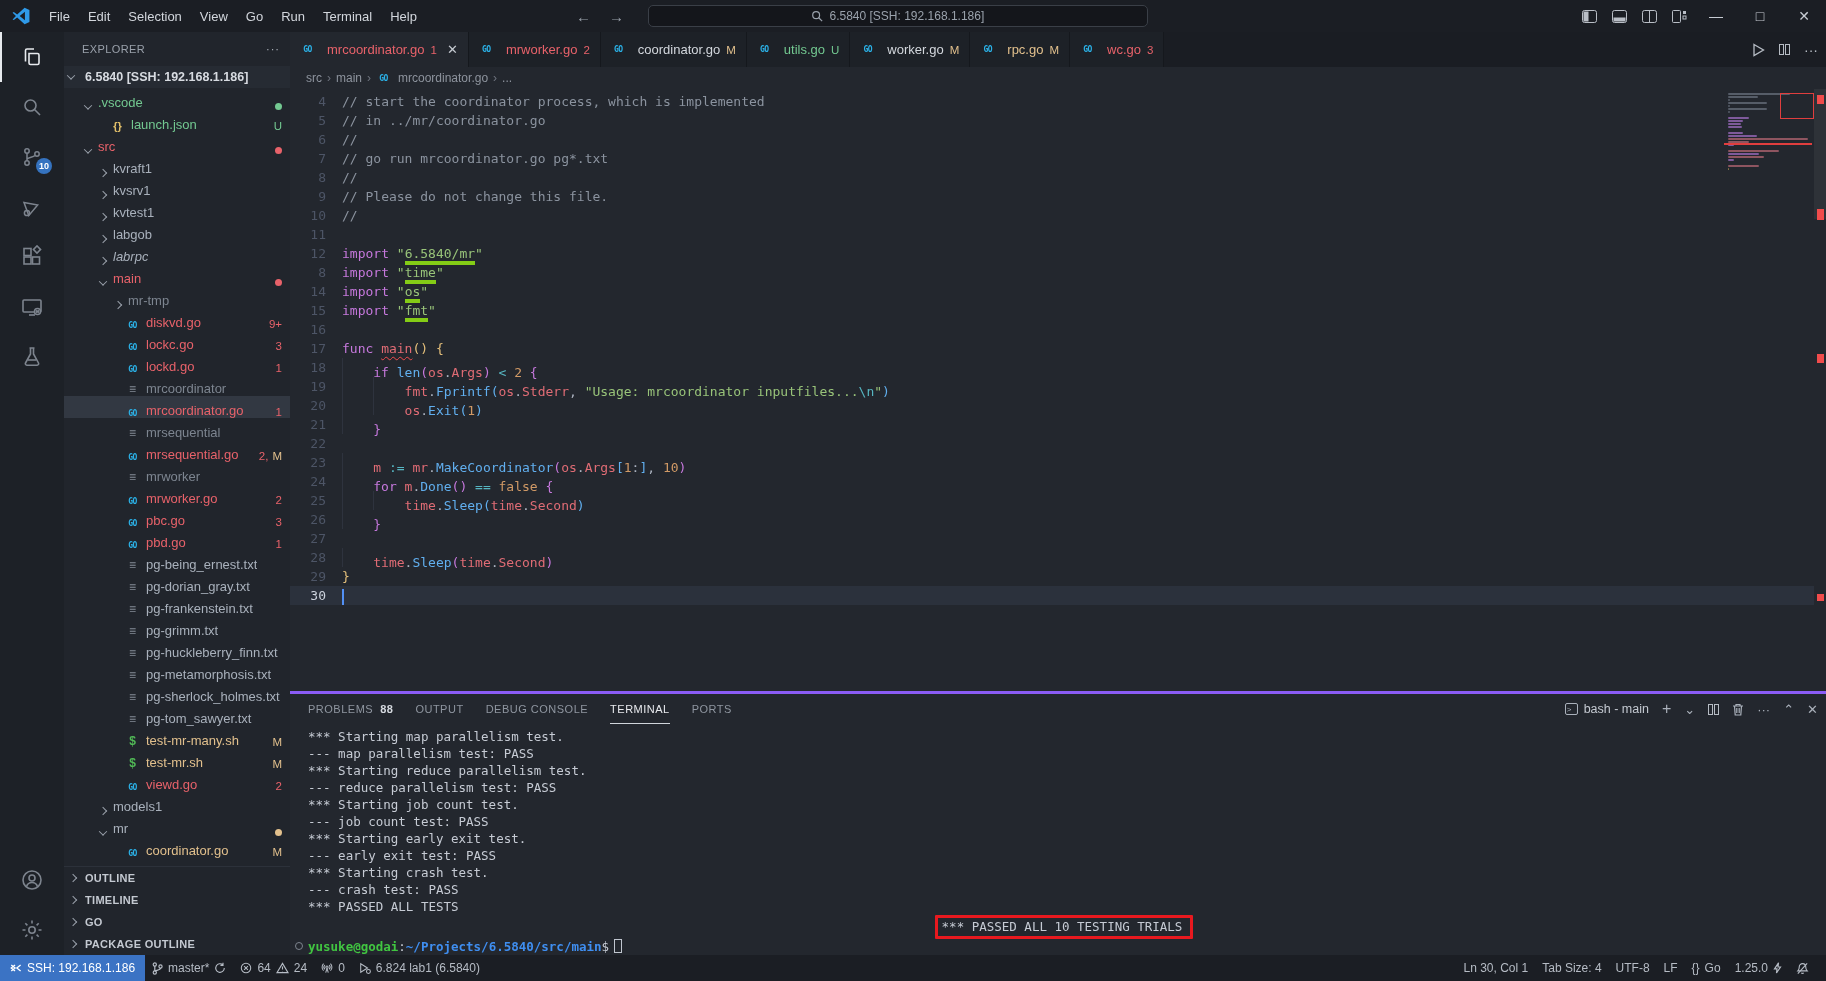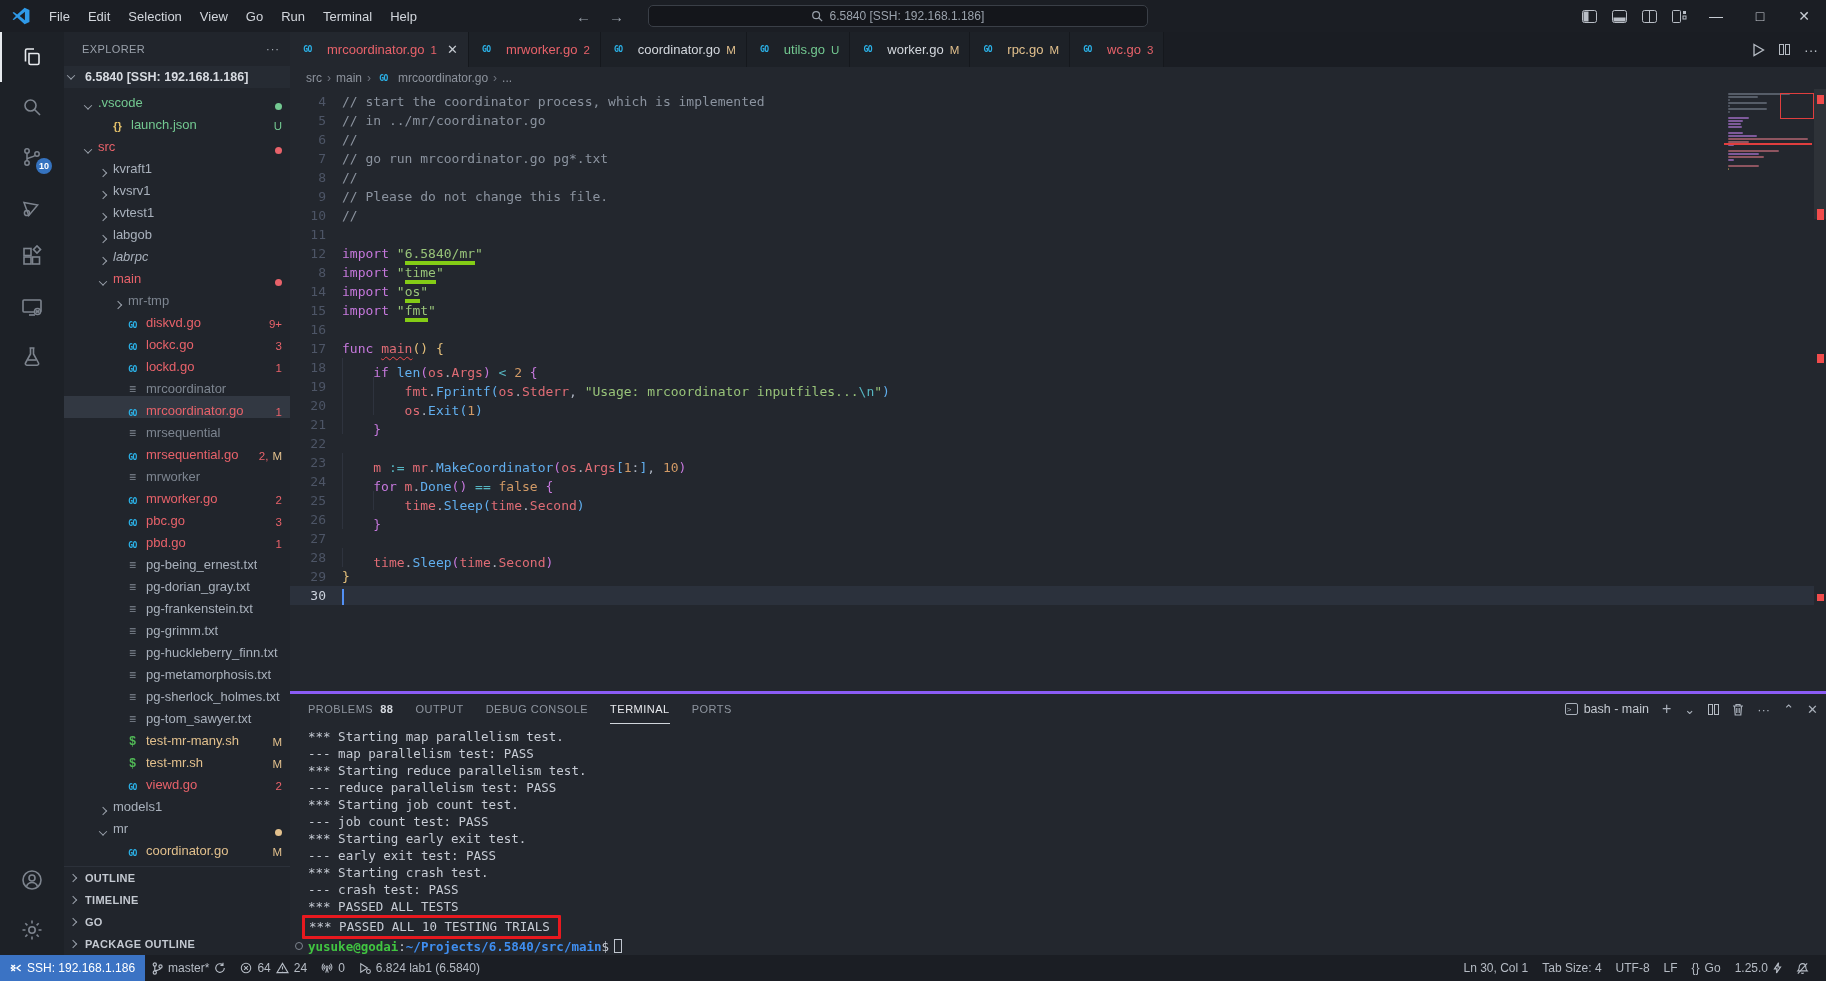--- a/index.html
+++ b/index.html
@@ -657,21 +657,21 @@
             <div class="tl">--- map parallelism test: PASS</div>
             <div class="tl">*** Starting reduce parallelism test.</div>
             <div class="tl">--- reduce parallelism test: PASS</div>
             <div class="tl">*** Starting job count test.</div>
             <div class="tl">--- job count test: PASS</div>
             <div class="tl">*** Starting early exit test.</div>
             <div class="tl">--- early exit test: PASS</div>
             <div class="tl">*** Starting crash test.</div>
             <div class="tl">--- crash test: PASS</div>
             <div class="tl">*** PASSED ALL TESTS</div>
-            <div class="tl" style="height: 21px;"><span class="redbox">*** PASSED ALL 10 TESTING TRIALS</span></div>
+            <div class="tl" style="height: 21px; text-align: center;"><span class="redbox">*** PASSED ALL 10 TESTING TRIALS</span></div>
             <div class="tl prompt" style="margin-top: 2px;"><span class="cmddot"></span><span class="u">yusuke@godai</span><span>:</span><span class="p">~/Projects/6.5840/src/main</span><span>$</span><span class="tcursor"></span></div>
           </div>
       </div>
     </div>
   </div>
 
   <div class="statusbar">
     <div class="seg accent">
       <svg width="12" height="12" viewBox="0 0 14 14" fill="none" stroke="#fff" stroke-width="1.5">
           <path d="M1.5 3.5L6 7l-4.5 3.5M8 3.5L12.5 7 8 10.5" transform="rotate(180 10.2 7) translate(6.5 0)"></path>

